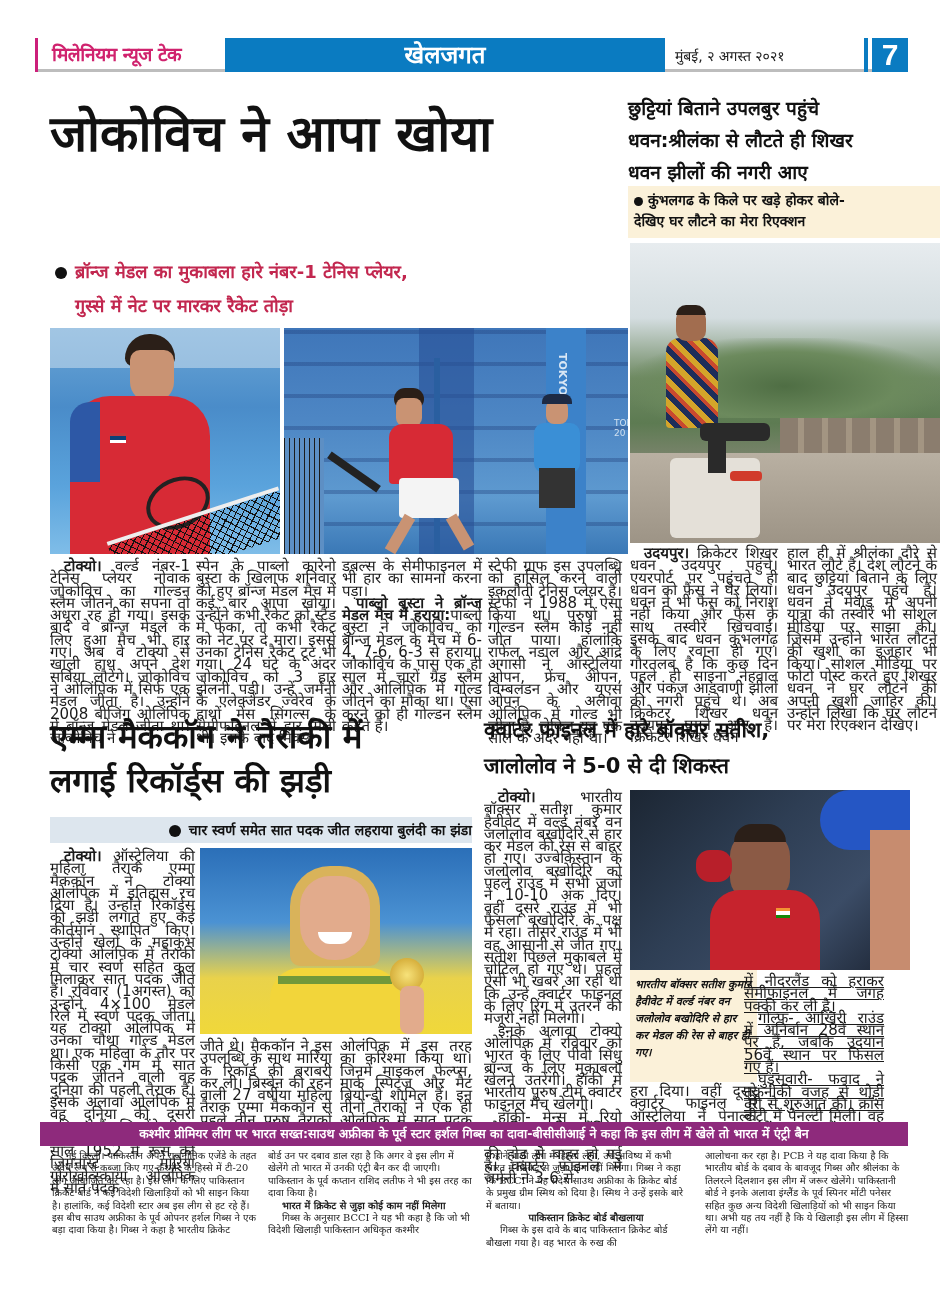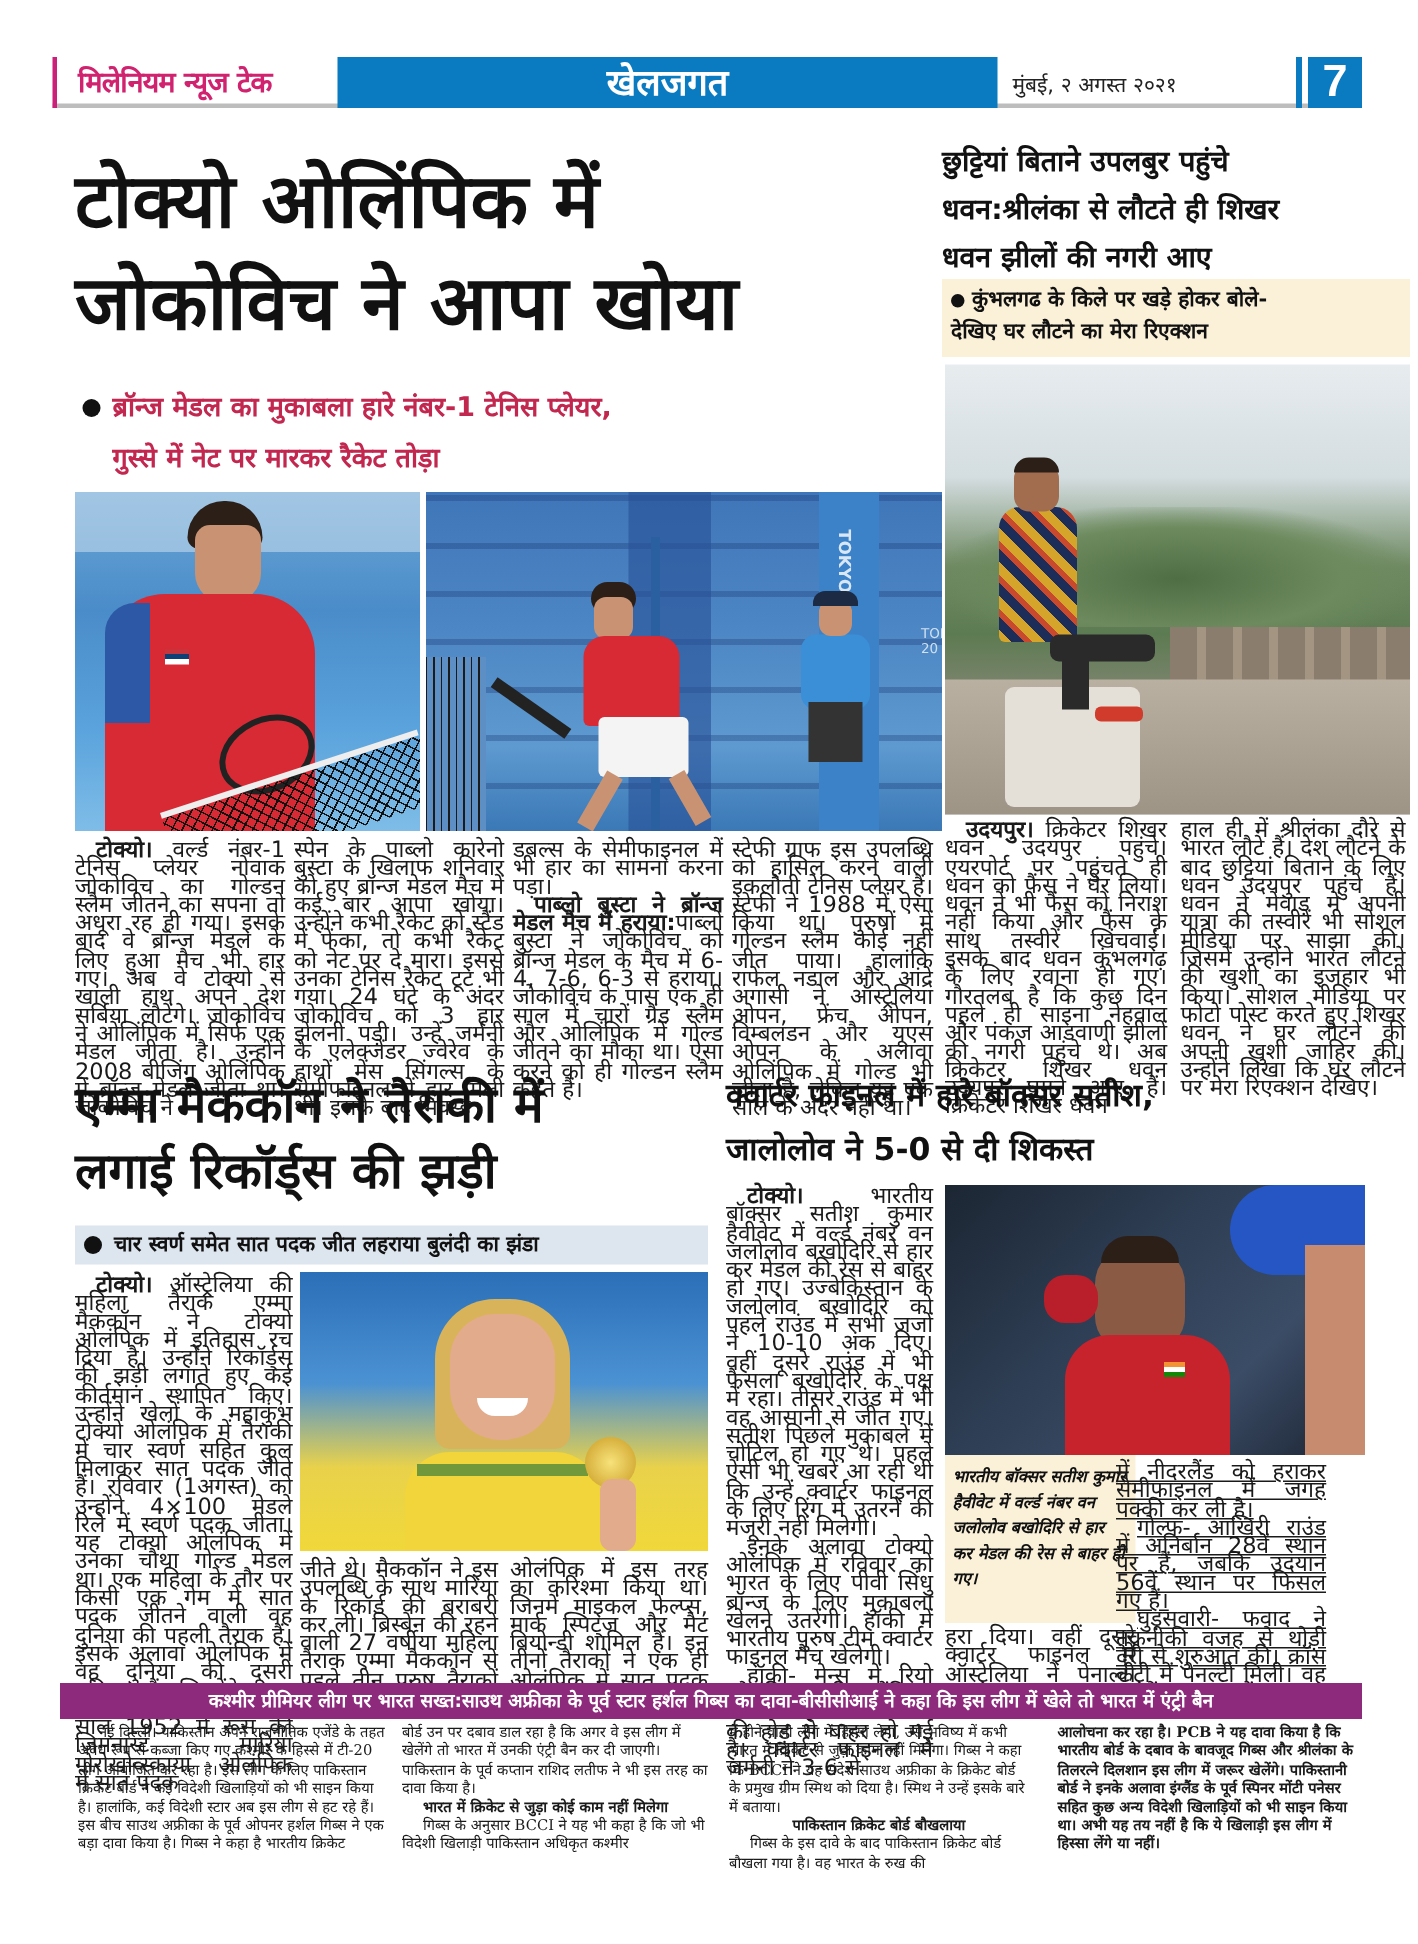--- a/index.html
+++ b/index.html
@@ -39,21 +39,21 @@
   .shirt-blue { background: #2d58a6; }
   .skin { background: #c99373; }
   .hair { background: #2b1f18; }
 
   
   .col { position: absolute; font-size: 15px; line-height: 12.3px; text-align: justify; color: #1a1a1a; }
   .col .lead { font-weight: bold; }
   .col p { text-indent: 14px; }
 
   .h-emma { left: 50px; top: 715px; width: 430px; font-size: 33px; font-weight: bold; line-height: 44px; font-family: "DejaVu Serif", serif; color: #111; }
-  .emma-dek { left: 50px; top: 817px; width: 422px; height: 26px; background: #dde6ee; font-size: 14px; font-weight: bold; line-height: 26px; padding-left: 6px; color: #111; }
+  .emma-dek { left: 50px; top: 817px; width: 422px; height: 26px; background: #dde6ee; font-size: 14px; font-weight: bold; line-height: 26px; padding-left: 6px; color: #111; text-align: right; }
 
   .h-box { left: 484px; top: 712px; width: 440px; font-size: 21px; font-weight: bold; line-height: 36px; color: #111; }
 
   .box-caption { left: 630px; top: 970px; width: 127px; height: 112px; background: #fbf1d9; padding: 6px 5px; font-size: 11px; font-style: italic; font-weight: bold; line-height: 17px; color: #111; }
 
   .kpl-band { left: 40px; top: 1122px; width: 868px; height: 24px; background: #8e2a7c; color: #fff; font-size: 12.5px; font-weight: bold; line-height: 24px; text-align: center; white-space: nowrap; overflow: hidden; }
 
   .kpl-col { position: absolute; font-size: 9.8px; line-height: 12.4px; color: #1a1a1a; font-family: "DejaVu Serif", serif; }
   .kpl-col p { text-indent: 14px; }
   .kpl-col .sub { font-weight: bold; display: block; text-indent: 14px; }
@@ -65,21 +65,20 @@
 <div class="abs mast"></div>
 <div class="abs mast-left"></div>
 <div class="abs mast-brand">मिलेनियम न्यूज टेक</div>
 <div class="abs mast-band"></div>
 <div class="abs mast-section">खेलजगत</div>
 <div class="abs mast-date">मुंबई, २ अगस्त २०२१</div>
 <div class="abs mast-pagebar"></div>
 <div class="abs mast-pagenum">7</div>
 
 <div class="abs h-main">
-  <div>टोक्यो ओलिंपिक में</div>
   <div>जोकोविच ने आपा खोया</div>
 </div>
 <div class="abs h-dek">
   <div><span class="bullet"></span><span>ब्रॉन्ज मेडल का मुकाबला हारे नंबर-1 टेनिस प्लेयर,</span></div>
   <div style="padding-left:20px">गुस्से में नेट पर मारकर रैकेट तोड़ा</div>
 </div>
 
 <div class="abs photo photo-djoko1">
   <div class="fig" style="left:0;top:0;width:230px;height:40px;background:#d8e6f2;opacity:.5"></div>
   <div class="fig hair" style="left:75px;top:6px;width:50px;height:32px;border-radius:25px 25px 8px 8px"></div>
@@ -214,15 +213,15 @@
 <div class="kpl-col" style="left:268px;top:1150px;width:205px;">
   <span>बोर्ड उन पर दबाव डाल रहा है कि अगर वे इस लीग में खेलेंगे तो भारत में उनकी एंट्री बैन कर दी जाएगी। पाकिस्तान के पूर्व कप्तान राशिद लतीफ ने भी इस तरह का दावा किया है।</span>
   <span class="sub">भारत में क्रिकेट से जुड़ा कोई काम नहीं मिलेगा</span>
   <p>गिब्स के अनुसार BCCI ने यह भी कहा है कि जो भी विदेशी खिलाड़ी पाकिस्तान अधिकृत कश्मीर</p>
 </div>
 <div class="kpl-col" style="left:486px;top:1150px;width:200px;">
   <span>में होने वाली लीग में हिस्सा लेगा, उसे भविष्य में कभी भारत में क्रिकेट से जुड़ा काम नहीं मिलेगा। गिब्स ने कहा कि BCCI ने यह संदेश साउथ अफ्रीका के क्रिकेट बोर्ड के प्रमुख ग्रीम स्मिथ को दिया है। स्मिथ ने उन्हें इसके बारे में बताया।</span>
   <span class="subc">पाकिस्तान क्रिकेट बोर्ड बौखलाया</span>
   <p>गिब्स के इस दावे के बाद पाकिस्तान क्रिकेट बोर्ड बौखला गया है। वह भारत के रुख की</p>
 </div>
-<div class="kpl-col" style="left:705px;top:1150px;width:205px;font-weight:bold;">
+<div class="kpl-col" style="left:705px;top:1150px;width:205px;">
   <span>आलोचना कर रहा है। PCB ने यह दावा किया है कि भारतीय बोर्ड के दबाव के बावजूद गिब्स और श्रीलंका के तिलरत्ने दिलशान इस लीग में जरूर खेलेंगे। पाकिस्तानी बोर्ड ने इनके अलावा इंग्लैंड के पूर्व स्पिनर मोंटी पनेसर सहित कुछ अन्य विदेशी खिलाड़ियों को भी साइन किया था। अभी यह तय नहीं है कि ये खिलाड़ी इस लीग में हिस्सा लेंगे या नहीं।</span>
 </div>
 
 </body></html>

